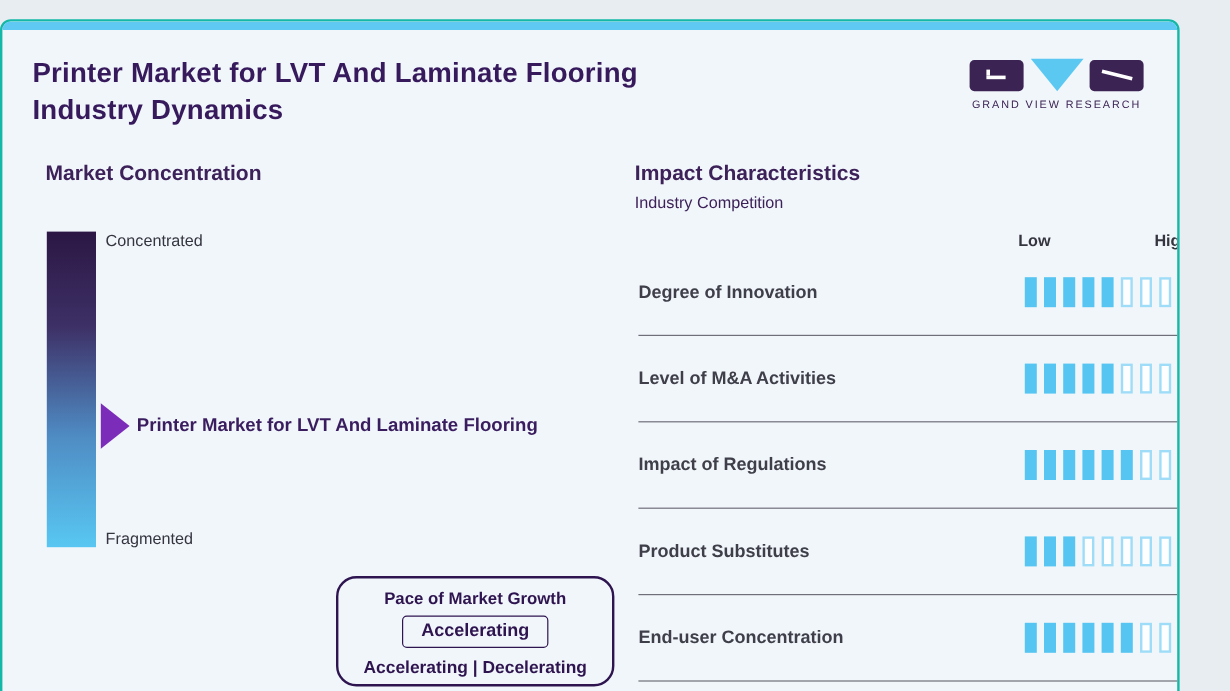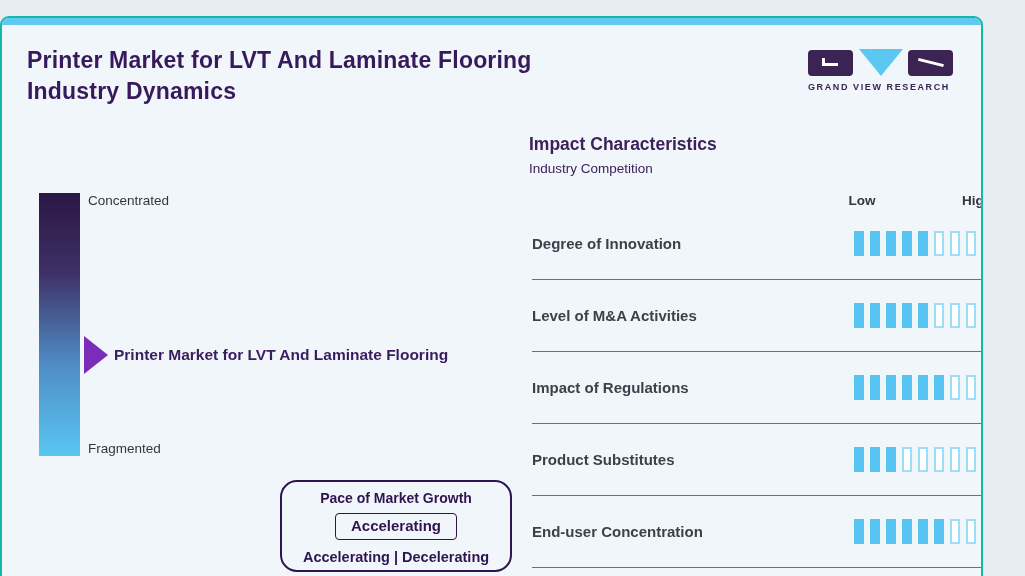--- a/index.html
+++ b/index.html
@@ -40,22 +40,22 @@
   .r-mark {
     position:absolute; left:10px; top:11px; width:26px; height:2.5px; background:#fff;
     transform:rotate(14deg);
   }
   .logo-tri {
     width:0; height:0; display:inline-block;
     border-left:22px solid transparent; border-right:22px solid transparent;
     border-top:27px solid #5bc8f2;
   }
   .logo-text {
-    margin-top:5px; text-align:left;
-    font-size:9px; font-weight:bold; letter-spacing:1.6px; color:#3b2353;
+    margin-top:5px; text-align:center;
+    font-size:9px; font-weight:normal; letter-spacing:1.6px; color:#3b2353;
     white-space:nowrap;
   }
   
   .section-heading {
     position:absolute; font-size:17.5px; font-weight:bold; color:#3d2159;
   }
   .grad-bar {
     position:absolute; left:37px; top:175px; width:41px; height:263px;
     background:linear-gradient(180deg,#2c1744 0%,#3d3066 30%,#4f8cc4 65%,#58c7f2 100%);
   }
@@ -121,20 +121,21 @@
           <span class="g-mark"></span>
         </span>
       <span class="logo-tri"></span>
       <span class="logo-rect">
           <span class="r-mark"></span>
         </span>
     </div>
     <div class="logo-text">GRAND VIEW RESEARCH</div>
   </div>
 
+  <h2 class="section-heading" style="left:36px; top:116px;">Market Concentration</h2>
 
   <div class="grad-bar"></div>
 
   <div class="scale-label" style="top:175px;">Concentrated</div>
 
   <div class="scale-label" style="top:423px;">Fragmented</div>
 
   <div class="pointer"></div>
 
   <div class="pointer-label">Printer Market for LVT And Laminate Flooring</div>

